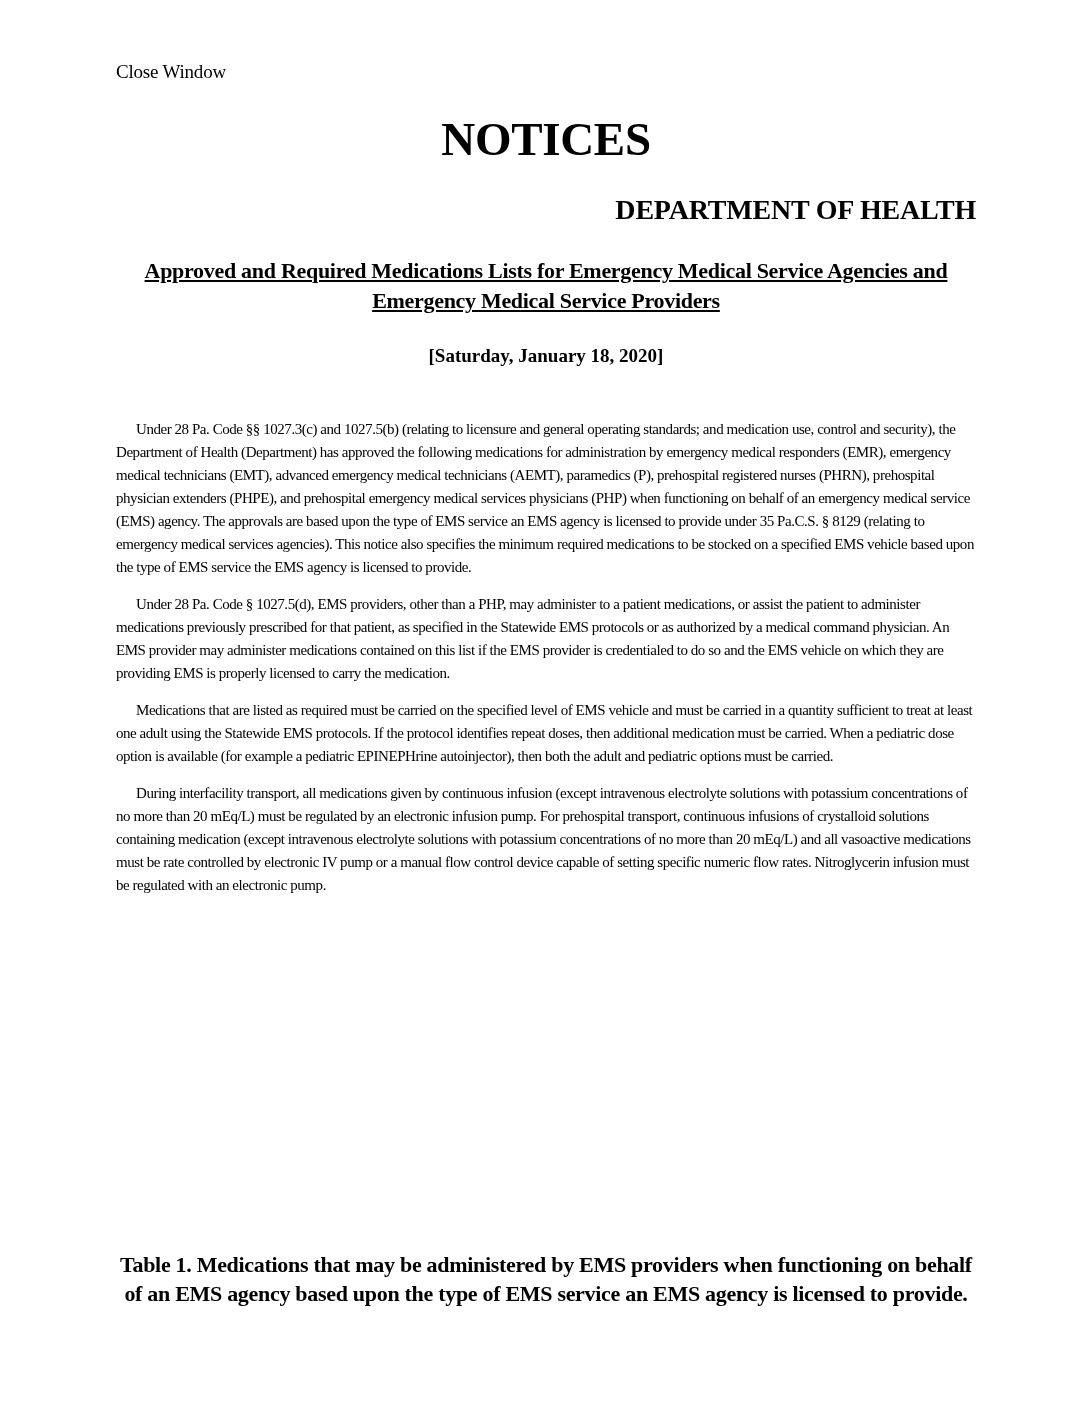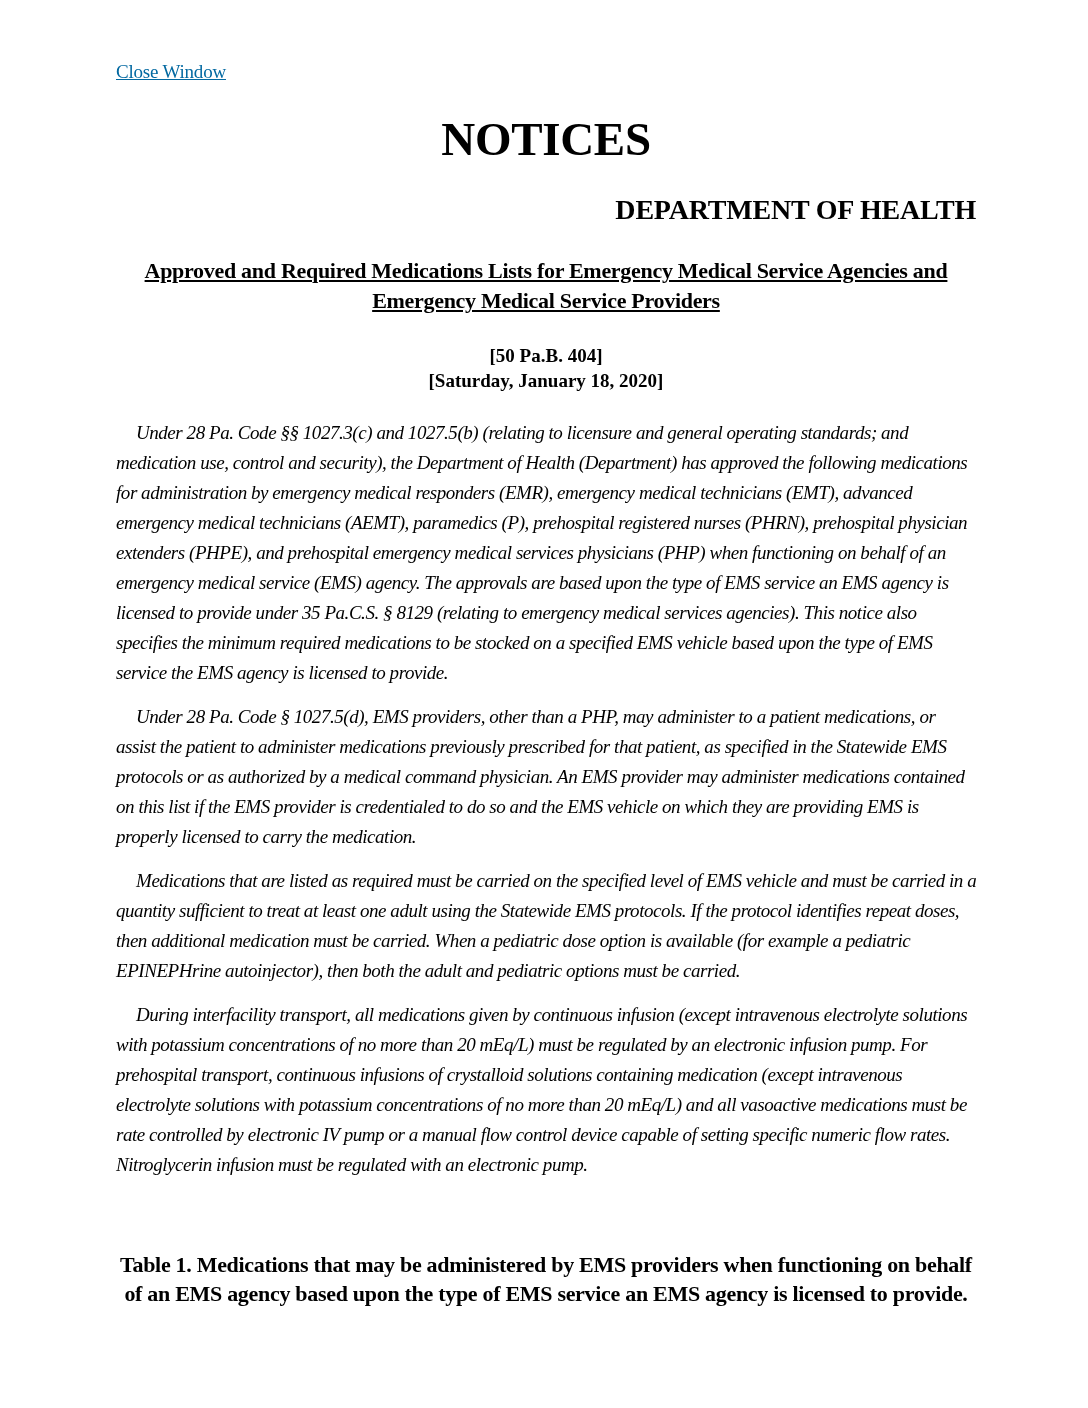--- a/index.html
+++ b/index.html
@@ -19,22 +19,21 @@
     position: absolute;
     left: 116px;
     top: 0;
     width: 860px;
   }
   .close-link {
     position: absolute;
     left: 0;
     top: 61px;
     font-size: 19px;
-    color: #0369a1;
-    text-decoration: underline;
+    color: #000000;
     cursor: pointer;
     letter-spacing: -0.2px;
   }
   .h-notices {
     position: absolute;
     left: 0;
     width: 860px;
     top: 112px;
     margin: 0;
     text-align: center;
@@ -74,24 +73,23 @@
     text-align: center;
     font-size: 19px;
     font-weight: bold;
     line-height: 25px;
   }
   .body-text {
     position: absolute;
     left: 0;
     top: 418px;
     width: 862px;
-    font-size: 19px;
-    line-height: 30px;
+    font-size: 15px;
+    line-height: 23px;
     letter-spacing: -0.45px;
-    font-style: italic;
   }
   .body-text p {
     margin: 0 0 14px 0;
     text-indent: 20px;
   }
   .table-caption {
     position: absolute;
     left: 0;
     width: 860px;
     top: 1250px;
@@ -112,21 +110,20 @@
 
   <h1 class="h-notices">NOTICES</h1>
 
   <h2 class="h-dept">DEPARTMENT OF HEALTH</h2>
 
   <h3 class="h-title">
     <span>Approved and Required Medications Lists for Emergency Medical Service Agencies and Emergency Medical Service Providers</span>
   </h3>
 
   <div class="citation">
-    <div>[50 Pa.B. 404]</div>
     <div>[Saturday, January 18, 2020]</div>
   </div>
 
   <div class="body-text">
     <p>Under 28 Pa. Code §§ 1027.3(c) and 1027.5(b) (relating to licensure and general operating standards; and medication use, control and security), the Department of Health (Department) has approved the following medications for administration by emergency medical responders (EMR), emergency medical technicians (EMT), advanced emergency medical technicians (AEMT), paramedics (P), prehospital registered nurses (PHRN), prehospital physician extenders (PHPE), and prehospital emergency medical services physicians (PHP) when functioning on behalf of an emergency medical service (EMS) agency. The approvals are based upon the type of EMS service an EMS agency is licensed to provide under 35 Pa.C.S. § 8129 (relating to emergency medical services agencies). This notice also specifies the minimum required medications to be stocked on a specified EMS vehicle based upon the type of EMS service the EMS agency is licensed to provide.</p>
     <p>Under 28 Pa. Code § 1027.5(d), EMS providers, other than a PHP, may administer to a patient medications, or assist the patient to administer medications previously prescribed for that patient, as specified in the Statewide EMS protocols or as authorized by a medical command physician. An EMS provider may administer medications contained on this list if the EMS provider is credentialed to do so and the EMS vehicle on which they are providing EMS is properly licensed to carry the medication.</p>
     <p>Medications that are listed as required must be carried on the specified level of EMS vehicle and must be carried in a quantity sufficient to treat at least one adult using the Statewide EMS protocols. If the protocol identifies repeat doses, then additional medication must be carried. When a pediatric dose option is available (for example a pediatric EPINEPHrine autoinjector), then both the adult and pediatric options must be carried.</p>
     <p>During interfacility transport, all medications given by continuous infusion (except intravenous electrolyte solutions with potassium concentrations of no more than 20 mEq/L) must be regulated by an electronic infusion pump. For prehospital transport, continuous infusions of crystalloid solutions containing medication (except intravenous electrolyte solutions with potassium concentrations of no more than 20 mEq/L) and all vasoactive medications must be rate controlled by electronic IV pump or a manual flow control device capable of setting specific numeric flow rates. Nitroglycerin infusion must be regulated with an electronic pump.</p>
   </div>
 

